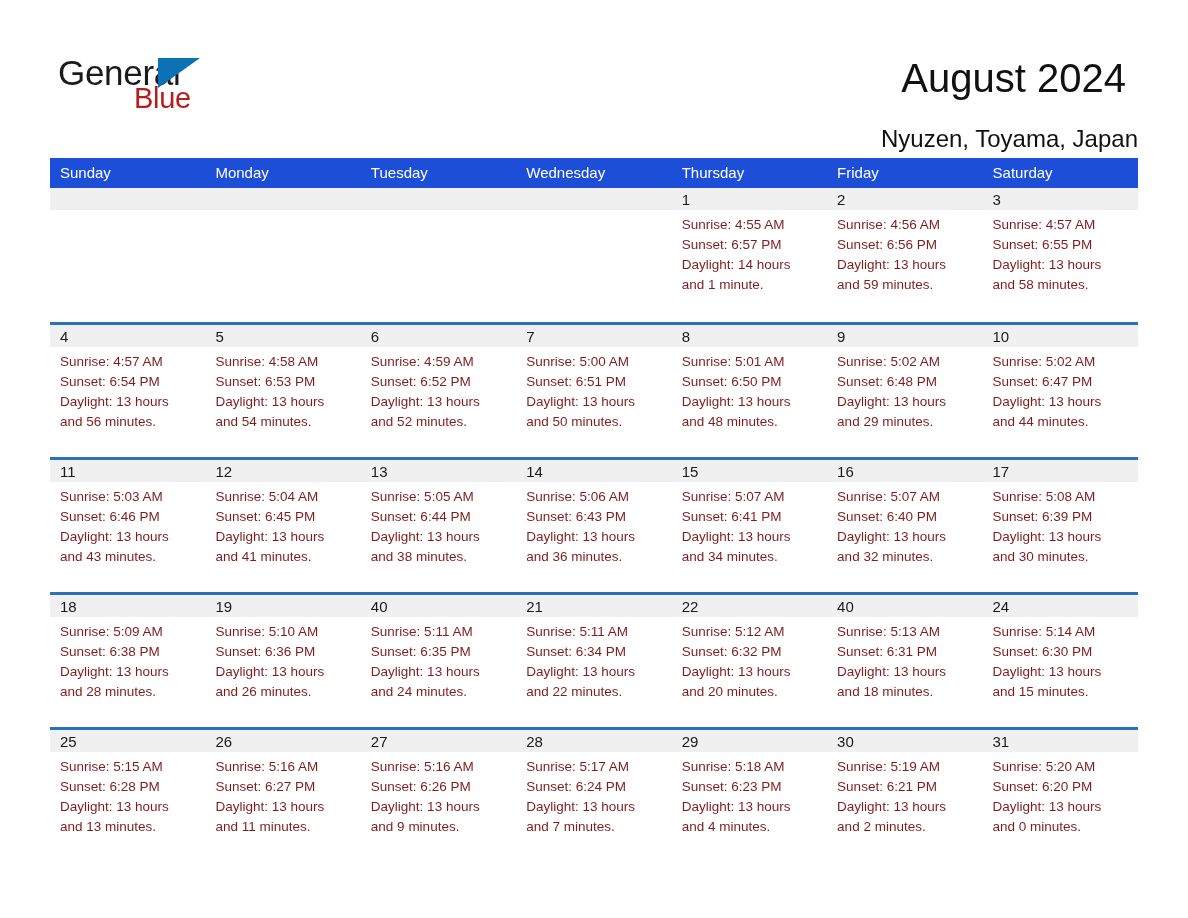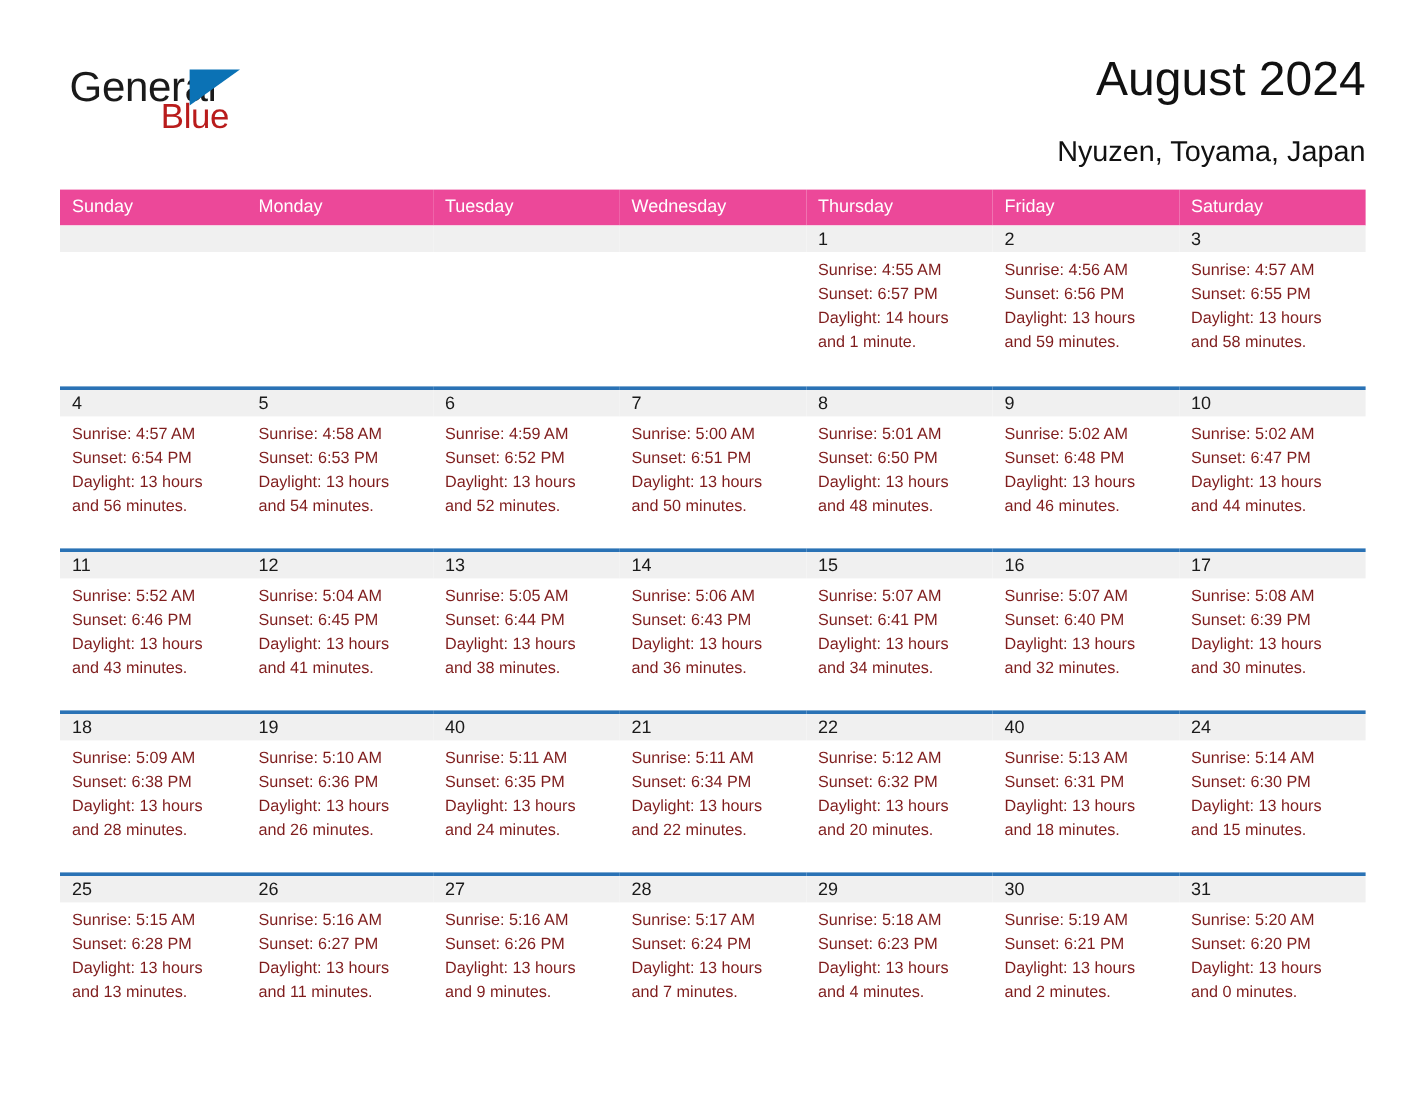--- a/index.html
+++ b/index.html
@@ -72,21 +72,21 @@
     position: absolute;
     right: 0px;
     top: 0px;
     text-align: right;
   }
   .cal-title {
     font-size: 40px;
     line-height: 52px;
     color: #111111;
     font-weight: normal;
-    margin: 0;
+    margin: 12px;
     white-space: nowrap;
   }
   .cal-subtitle {
     font-size: 24px;
     line-height: 34px;
     color: #111111;
     margin: 18px 0 0 0;
     white-space: nowrap;
   }
 
@@ -95,21 +95,21 @@
     position: absolute;
     left: 50px;
     top: 158px;
     width: 1088px;
     border-collapse: collapse;
     table-layout: fixed;
   }
   .calendar col { width: 155.43px; }
 
   .calendar thead th {
-    background: #ec4899;
+    background: #1d4ed8;
     color: #ffffff;
     font-size: 15px;
     font-weight: normal;
     text-align: left;
     padding: 6px 0 7px 10px;
     height: 30px;
     vertical-align: middle;
     white-space: nowrap;
   }
 
@@ -321,21 +321,21 @@
             </div>
           </div>
         </td>
         <td class="day-cell">
           <div class="day-inner">
             <div class="date-band">9</div>
             <div class="info">
               <div>Sunrise: 5:02 AM</div>
               <div>Sunset: 6:48 PM</div>
               <div>Daylight: 13 hours</div>
-              <div>and 46 minutes.</div>
+              <div>and 29 minutes.</div>
             </div>
           </div>
         </td>
         <td class="day-cell">
           <div class="day-inner">
             <div class="date-band">10</div>
             <div class="info">
               <div>Sunrise: 5:02 AM</div>
               <div>Sunset: 6:47 PM</div>
               <div>Daylight: 13 hours</div>
@@ -343,21 +343,21 @@
             </div>
           </div>
         </td>
       </tr>
 
       <tr class="week-row">
         <td class="day-cell">
           <div class="day-inner">
             <div class="date-band">11</div>
             <div class="info">
-              <div>Sunrise: 5:52 AM</div>
+              <div>Sunrise: 5:03 AM</div>
               <div>Sunset: 6:46 PM</div>
               <div>Daylight: 13 hours</div>
               <div>and 43 minutes.</div>
             </div>
           </div>
         </td>
         <td class="day-cell">
           <div class="day-inner">
             <div class="date-band">12</div>
             <div class="info">

